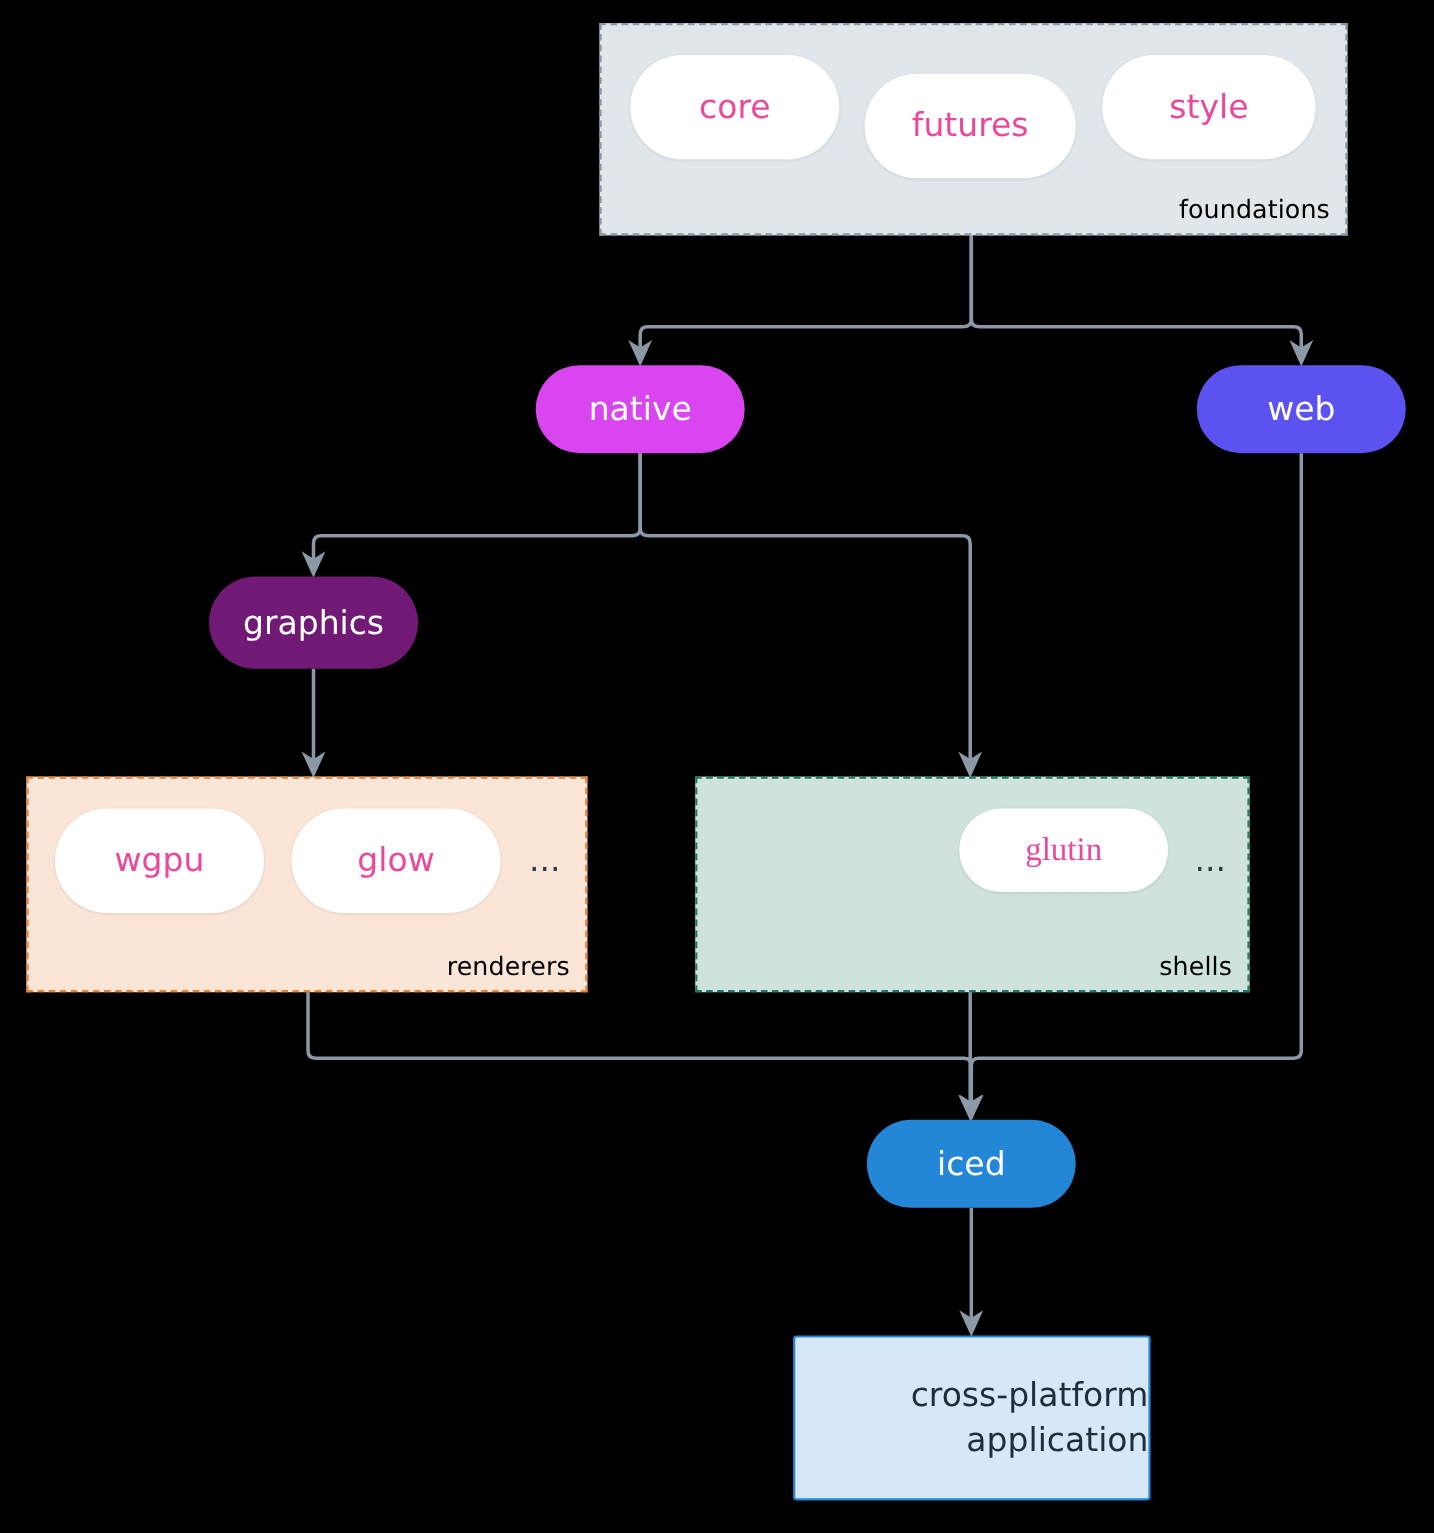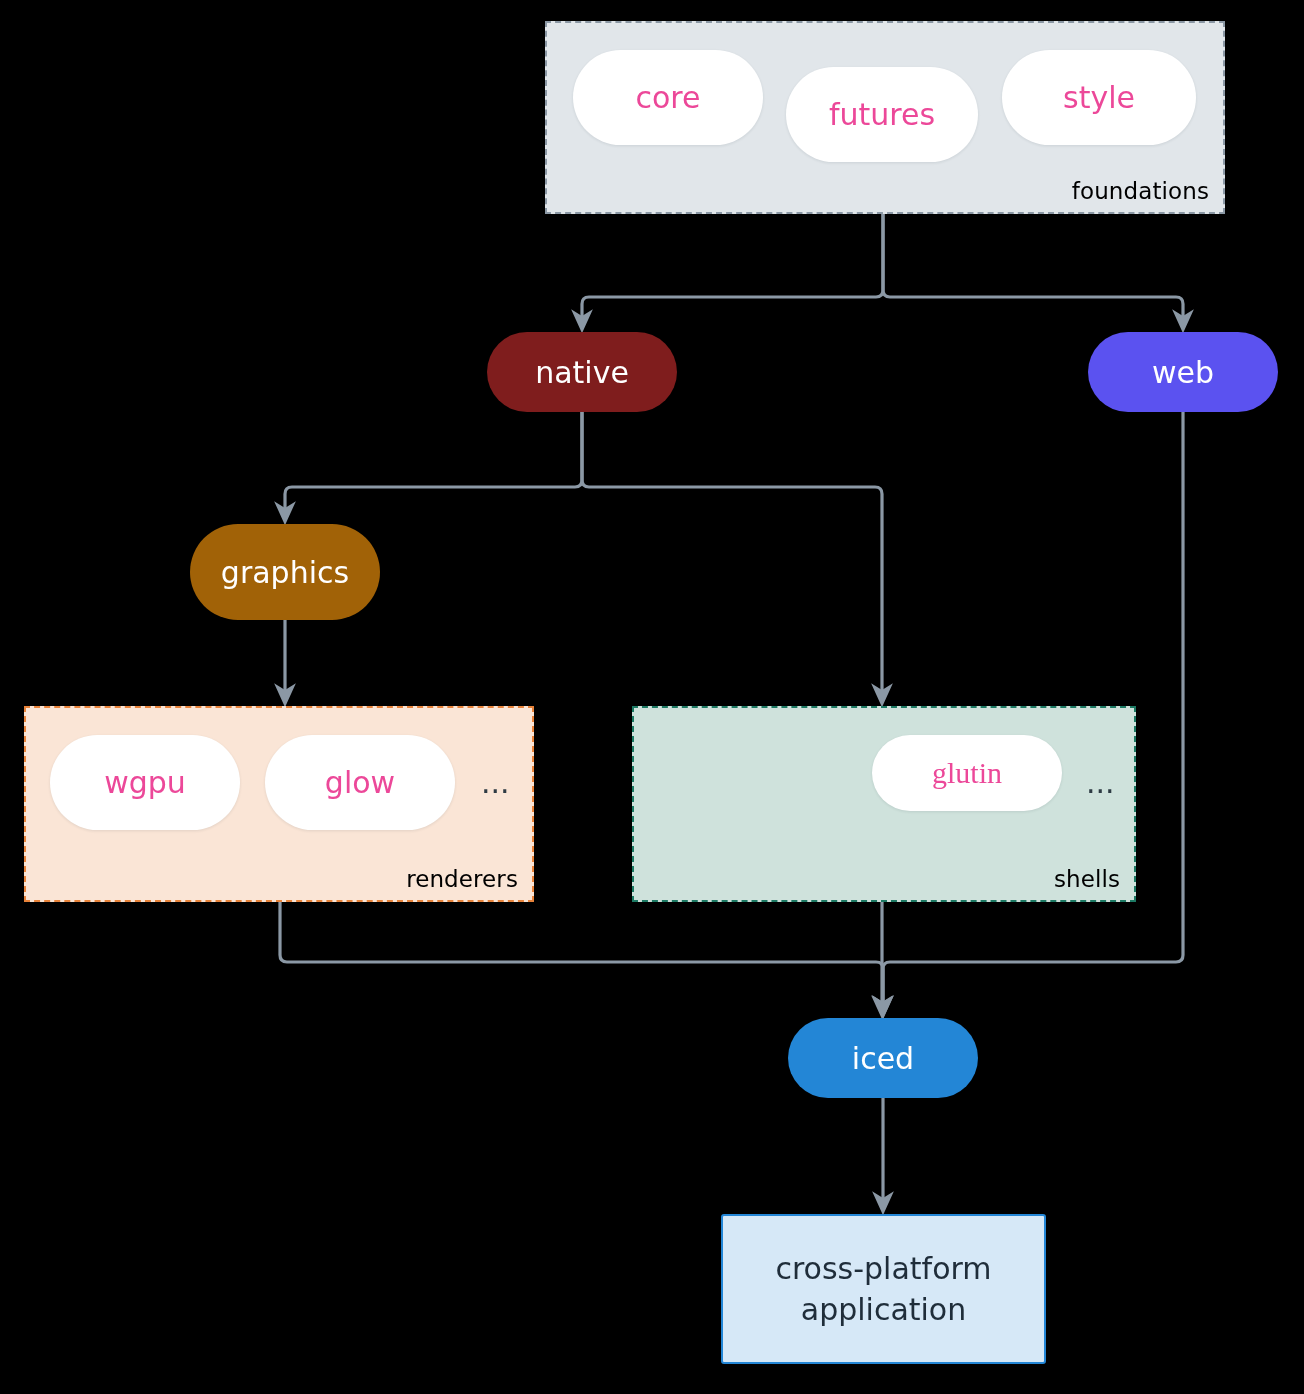--- a/index.html
+++ b/index.html
@@ -64,21 +64,21 @@
     color: #2e3b44;
     font-size: 30px;
     line-height: 1;
     white-space: nowrap;
   }
   .rect-node {
     position: absolute;
     box-sizing: border-box;
     display: flex;
     flex-direction: column;
-    align-items: center;
+    align-items: flex-end;
     justify-content: center;
     border-radius: 3px;
     font-size: 30px;
     color: #1f2d3a;
     line-height: 1.38;
     text-align: center;
   }
 </style>
 </head>
 <body>
@@ -129,27 +129,27 @@
   <span class="ellipsis" id="ell-r" style="left: 481px; top: 768px;">...</span>
 
   <div class="cluster" id="cluster-shells" style="left: 632px; top: 706px; width: 504px; height: 196px; background: rgb(207, 226, 220); border: 2px dashed rgb(29, 122, 100);">
     <span class="cluster-label">shells</span>
   </div>
   <div class="pill" id="pill-s1" style="left: 872px; top: 735px; width: 190px; height: 76px; font-family: Liberation Serif, serif;">
     <span>glutin</span>
   </div>
   <span class="ellipsis" id="ell-s" style="left: 1086px; top: 768px;">...</span>
 
-  <div class="node" id="node-native" style="left: 487px; top: 332px; width: 190px; height: 80px; background: #7f1d1d; color: rgb(255, 255, 255);">
+  <div class="node" id="node-native" style="left: 487px; top: 332px; width: 190px; height: 80px; background: #d946ef; color: rgb(255, 255, 255);">
     <span>native</span>
   </div>
   <div class="node" id="node-web" style="left: 1088px; top: 332px; width: 190px; height: 80px; background: rgb(91, 82, 240); color: rgb(255, 255, 255);">
     <span>web</span>
   </div>
-  <div class="node" id="node-graphics" style="left: 190px; top: 524px; width: 190px; height: 96px; background: #a16207; color: rgb(255, 255, 255);">
+  <div class="node" id="node-graphics" style="left: 190px; top: 524px; width: 190px; height: 84px; background: #701a75; color: rgb(255, 255, 255);">
     <span>graphics</span>
   </div>
   <div class="node" id="node-iced" style="left: 788px; top: 1018px; width: 190px; height: 80px; background: rgb(35, 134, 214); color: rgb(255, 255, 255);">
     <span>iced</span>
   </div>
 
   <div class="rect-node" id="node-terminal" style="left: 721px; top: 1214px; width: 325px; height: 150px; background: rgb(214, 232, 247); border: 2.5px solid rgb(35, 134, 214);">
     <span>cross-platform</span>
     <span>application</span>
   </div>

